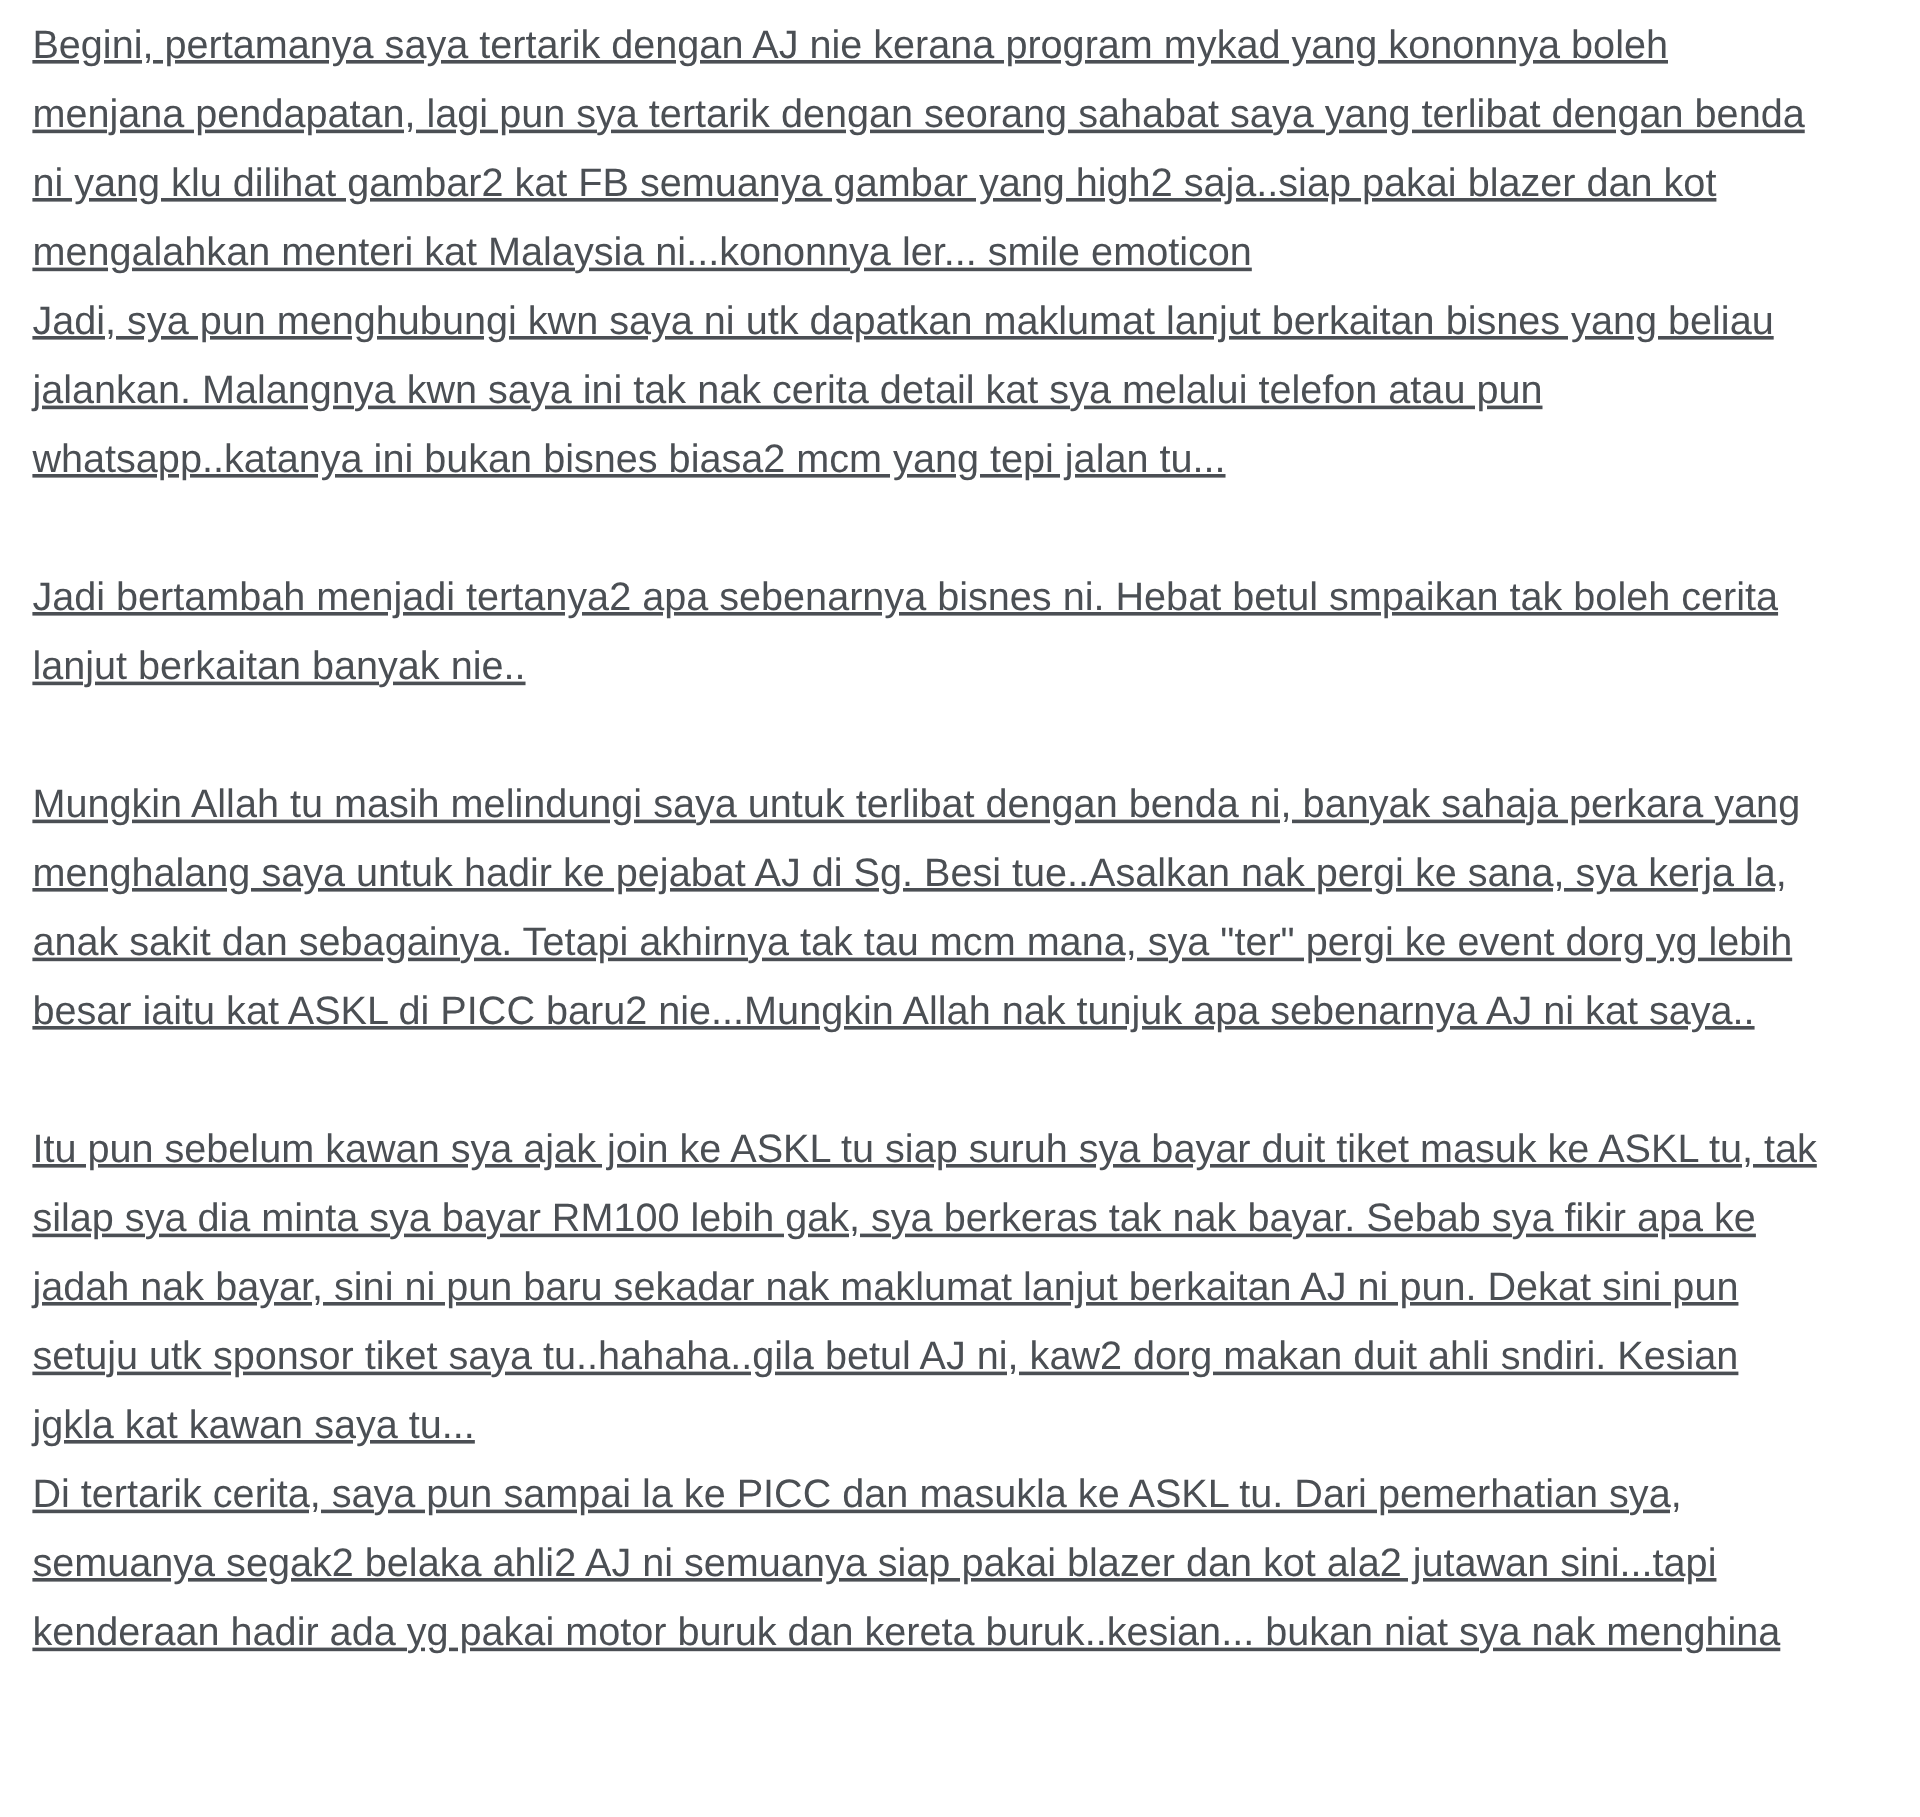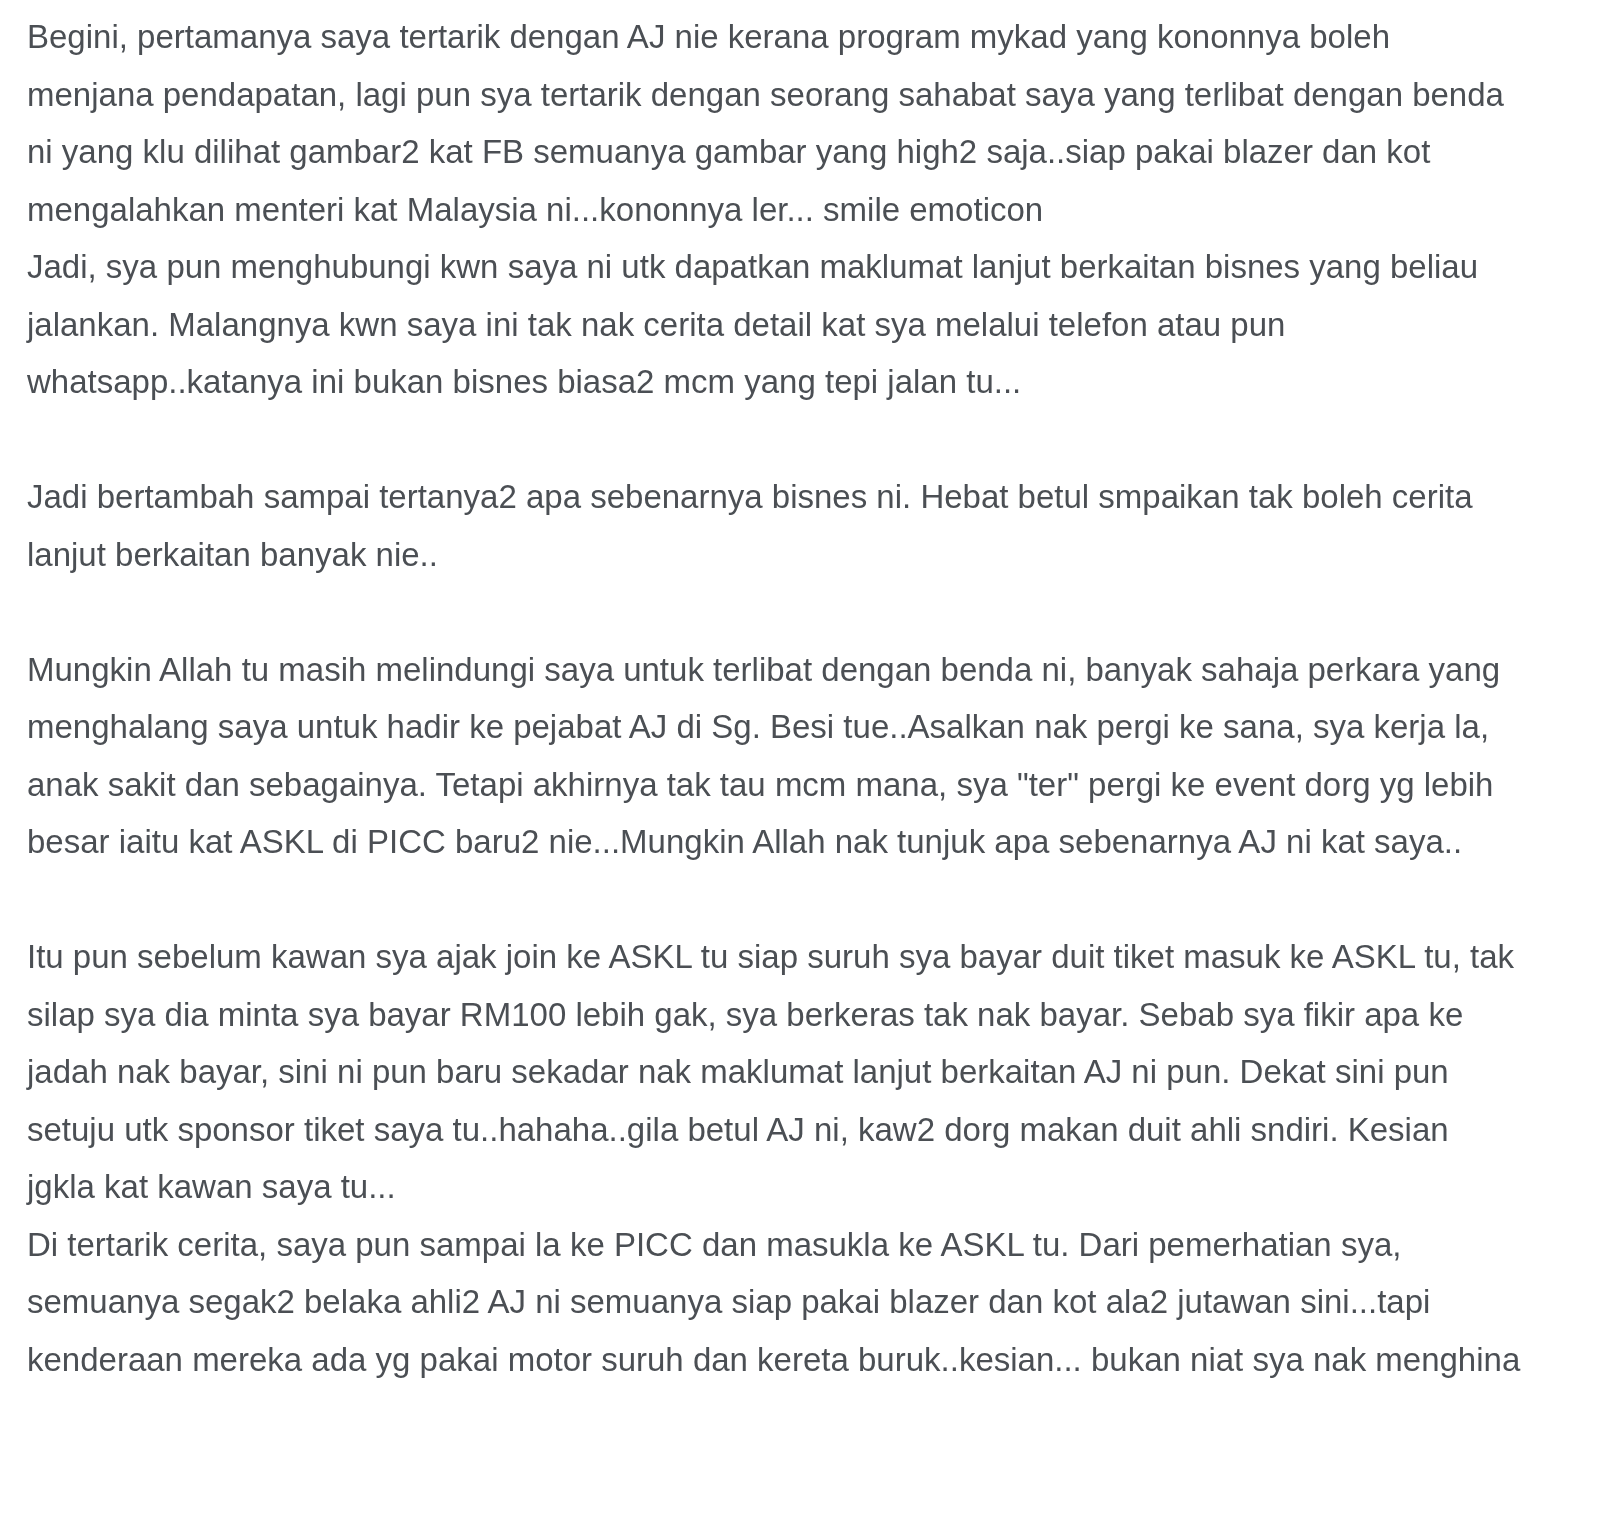--- a/index.html
+++ b/index.html
@@ -14,52 +14,53 @@
     font-family: "Liberation Sans", sans-serif;
   }
   .post {
     padding: 8px 30px 0 27px;
     font-size: 33px;
     line-height: 57.5px;
     color: #4b4f54;
   }
   .block {
     margin: 0 0 57.5px 0;
+    text-decoration: underline;
   }
   .line {
     display: block;
     white-space: nowrap;
   }
 </style>
 </head>
 <body>
 
 <div class="post">
     <p class="block">
       <span class="line">Begini, pertamanya saya tertarik dengan AJ nie kerana program mykad yang kononnya boleh</span>
       <span class="line">menjana pendapatan, lagi pun sya tertarik dengan seorang sahabat saya yang terlibat dengan benda</span>
       <span class="line">ni yang klu dilihat gambar2 kat FB semuanya gambar yang high2 saja..siap pakai blazer dan kot</span>
       <span class="line">mengalahkan menteri kat Malaysia ni...kononnya ler... smile emoticon</span>
       <span class="line">Jadi, sya pun menghubungi kwn saya ni utk dapatkan maklumat lanjut berkaitan bisnes yang beliau</span>
       <span class="line">jalankan. Malangnya kwn saya ini tak nak cerita detail kat sya melalui telefon atau pun</span>
       <span class="line">whatsapp..katanya ini bukan bisnes biasa2 mcm yang tepi jalan tu...</span>
     </p>
     <p class="block">
-      <span class="line">Jadi bertambah sampai tertanya2 apa sebenarnya bisnes ni. Hebat betul smpaikan tak boleh cerita</span>
+      <span class="line">Jadi bertambah menjadi tertanya2 apa sebenarnya bisnes ni. Hebat betul smpaikan tak boleh cerita</span>
       <span class="line">lanjut berkaitan banyak nie..</span>
     </p>
     <p class="block">
       <span class="line">Mungkin Allah tu masih melindungi saya untuk terlibat dengan benda ni, banyak sahaja perkara yang</span>
       <span class="line">menghalang saya untuk hadir ke pejabat AJ di Sg. Besi tue..Asalkan nak pergi ke sana, sya kerja la,</span>
       <span class="line">anak sakit dan sebagainya. Tetapi akhirnya tak tau mcm mana, sya "ter" pergi ke event dorg yg lebih</span>
       <span class="line">besar iaitu kat ASKL di PICC baru2 nie...Mungkin Allah nak tunjuk apa sebenarnya AJ ni kat saya..</span>
     </p>
     <p class="block">
       <span class="line">Itu pun sebelum kawan sya ajak join ke ASKL tu siap suruh sya bayar duit tiket masuk ke ASKL tu, tak</span>
       <span class="line">silap sya dia minta sya bayar RM100 lebih gak, sya berkeras tak nak bayar. Sebab sya fikir apa ke</span>
       <span class="line">jadah nak bayar, sini ni pun baru sekadar nak maklumat lanjut berkaitan AJ ni pun. Dekat sini pun</span>
       <span class="line">setuju utk sponsor tiket saya tu..hahaha..gila betul AJ ni, kaw2 dorg makan duit ahli sndiri. Kesian</span>
       <span class="line">jgkla kat kawan saya tu...</span>
       <span class="line">Di tertarik cerita, saya pun sampai la ke PICC dan masukla ke ASKL tu. Dari pemerhatian sya,</span>
       <span class="line">semuanya segak2 belaka ahli2 AJ ni semuanya siap pakai blazer dan kot ala2 jutawan sini...tapi</span>
-      <span class="line">kenderaan mereka ada yg pakai motor suruh dan kereta buruk..kesian... bukan niat sya nak menghina</span>
+      <span class="line">kenderaan hadir ada yg pakai motor buruk dan kereta buruk..kesian... bukan niat sya nak menghina</span>
     </p>
   </div>
 
 </body></html>

